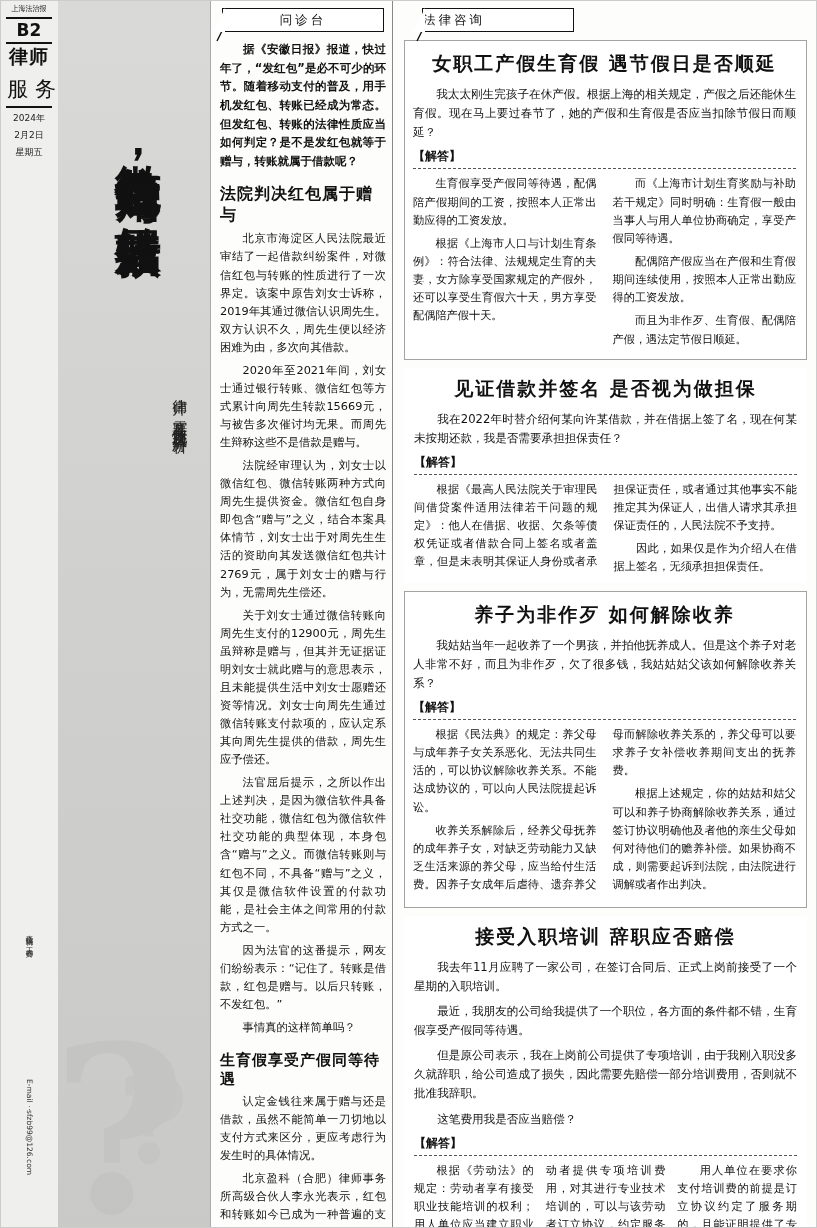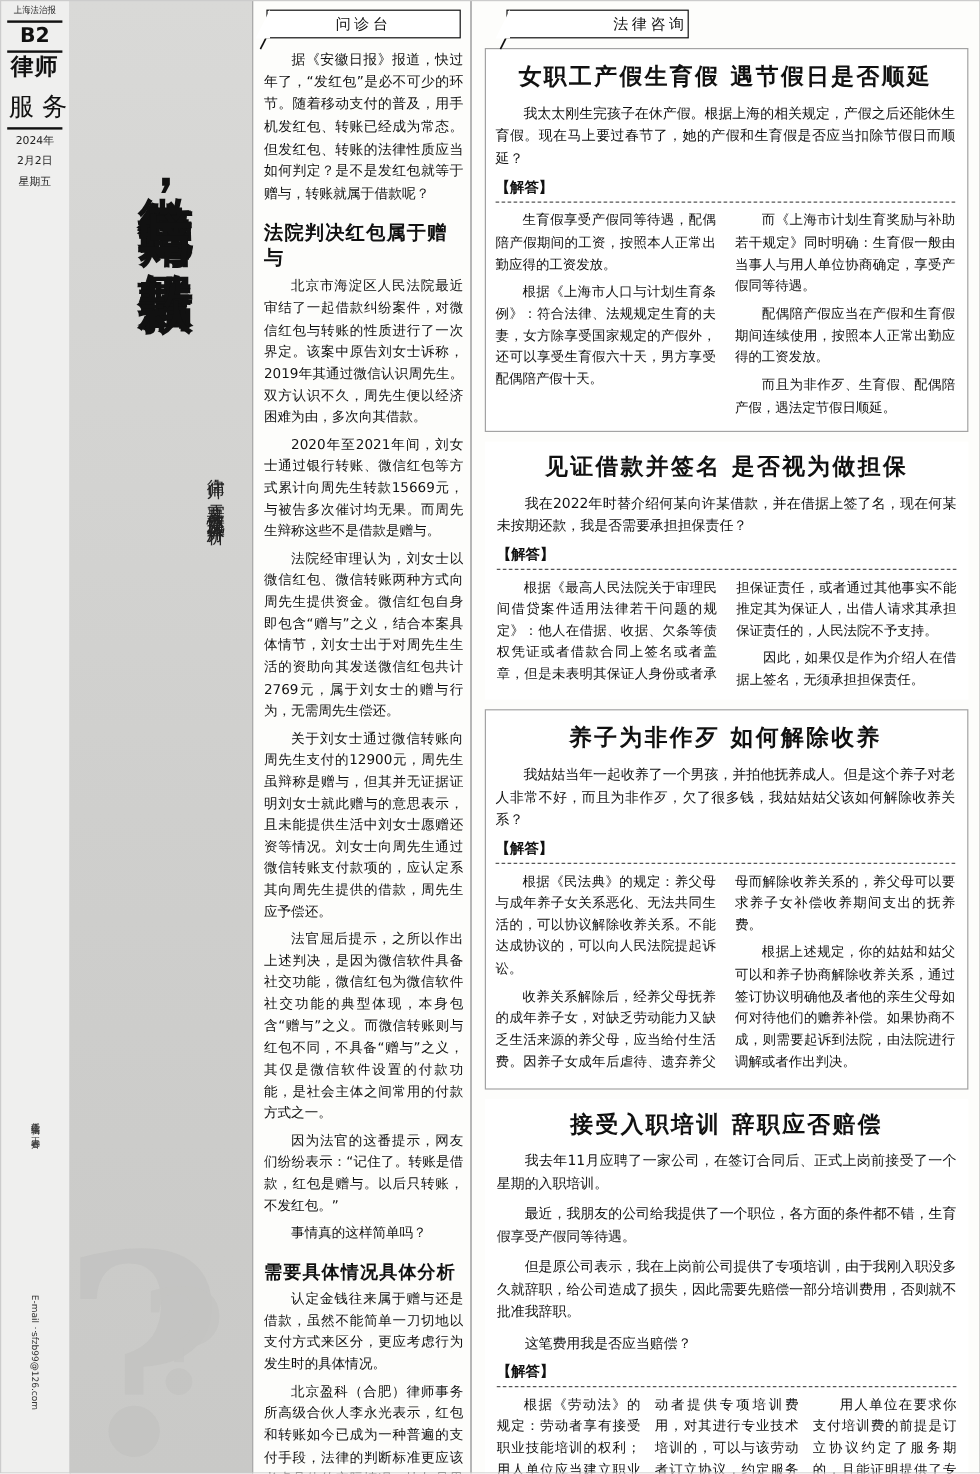--- a/index.html
+++ b/index.html
@@ -77,37 +77,37 @@
   .tab:after{
     content:"";position:absolute;left:-10px;top:-1px;
     border-top:24px solid transparent;border-right:12px solid #fff;
   }
   .tab-wrap{position:relative;}
   .tab-slash{
     position:absolute;left:4px;top:10px;width:14px;height:24px;
   }
   .qbox{
     margin:8px 6px 0 8px;font-size:11.5px;line-height:1.62;
-    text-align:justify;text-indent:2em;color:#111;
+    text-align:justify;text-indent:2em;color:#111;font-weight:bold;
   }
   .art-h{
     margin:14px 6px 4px 8px;font-size:16px;font-weight:bold;
     font-family:"DejaVu Serif","Liberation Serif",serif;letter-spacing:1px;
   }
   .art-h.small{font-size:15px;}
   .p{
     margin:0 6px 5px 8px;font-size:11.3px;line-height:1.6;
     text-align:justify;text-indent:2em;color:#111;
   }
 
   
   .col-right{position:absolute;left:394px;top:0;width:423px;height:1228px;}
   .tab2{
     position:relative;margin:8px 0 0 28px;border:1px solid #111;
-    height:22px;line-height:22px;text-align:right;font-size:12.5px;
+    height:22px;line-height:22px;text-align:left;font-size:12.5px;
     letter-spacing:3px;background:#fff;width:150px;
   }
   .tab2:after{
     content:"";position:absolute;left:-10px;top:-1px;
     border-top:24px solid transparent;border-right:12px solid #fff;
   }
   .qa-box{
     margin:8px 10px 0 10px;border:1px solid #a3a3a3;padding:8px 10px 10px 8px;
     background:#fff;
   }
@@ -180,21 +180,21 @@
 
     <div class="art-h">法院判决红包属于赠与</div>
     <div class="p">北京市海淀区人民法院最近审结了一起借款纠纷案件，对微信红包与转账的性质进行了一次界定。该案中原告刘女士诉称，2019年其通过微信认识周先生。双方认识不久，周先生便以经济困难为由，多次向其借款。</div>
     <div class="p">2020年至2021年间，刘女士通过银行转账、微信红包等方式累计向周先生转款15669元，与被告多次催讨均无果。而周先生辩称这些不是借款是赠与。</div>
     <div class="p">法院经审理认为，刘女士以微信红包、微信转账两种方式向周先生提供资金。微信红包自身即包含“赠与”之义，结合本案具体情节，刘女士出于对周先生生活的资助向其发送微信红包共计2769元，属于刘女士的赠与行为，无需周先生偿还。</div>
     <div class="p">关于刘女士通过微信转账向周先生支付的12900元，周先生虽辩称是赠与，但其并无证据证明刘女士就此赠与的意思表示，且未能提供生活中刘女士愿赠还资等情况。刘女士向周先生通过微信转账支付款项的，应认定系其向周先生提供的借款，周先生应予偿还。</div>
     <div class="p">法官屈后提示，之所以作出上述判决，是因为微信软件具备社交功能，微信红包为微信软件社交功能的典型体现，本身包含“赠与”之义。而微信转账则与红包不同，不具备“赠与”之义，其仅是微信软件设置的付款功能，是社会主体之间常用的付款方式之一。</div>
     <div class="p">因为法官的这番提示，网友们纷纷表示：“记住了。转账是借款，红包是赠与。以后只转账，不发红包。”</div>
     <div class="p">事情真的这样简单吗？</div>
 
-    <div class="art-h small">需要具体情况具体分析</div>
+    <div class="art-h small">生育假享受产假同等待遇</div>
     <div class="p">认定金钱往来属于赠与还是借款，虽然不能简单一刀切地以支付方式来区分，更应考虑行为发生时的具体情况。</div>
     <div class="p">北京盈科（合肥）律师事务所高级合伙人李永光表示，红包和转账如今已成为一种普遍的支付手段，法律的判断标准更应该考虑具体的实际情况。比如是男女朋友之间的转账，还是普通朋友之间的转账，转账前或转账后的各方意思表达，要依据案件全部事实来认定。</div>
 
   </div>
 
   <div class="vline"></div>
 
   <div class="col-right">
     <div class="tab-wrap">
       <svg class="tab-slash" style="left:22px" viewBox="0 0 14 24">

